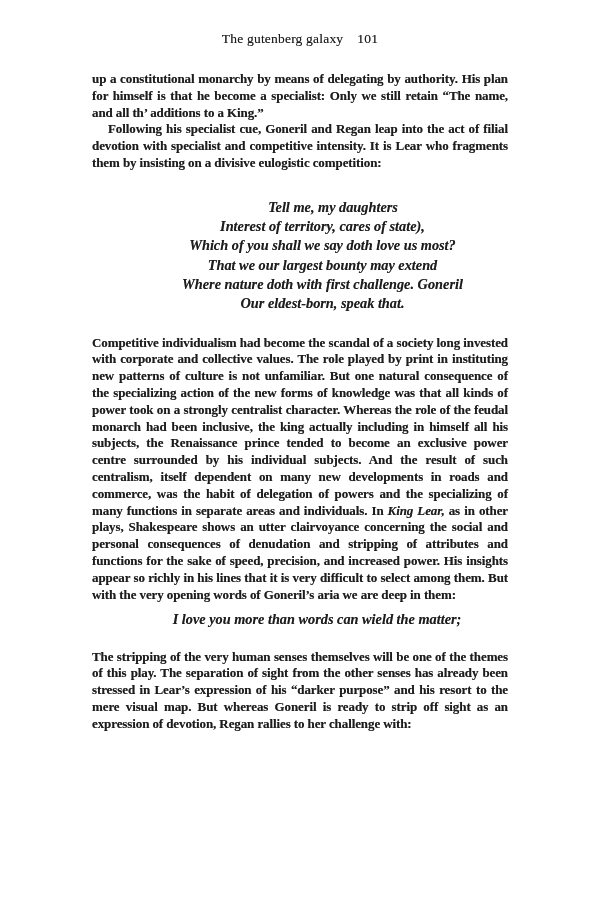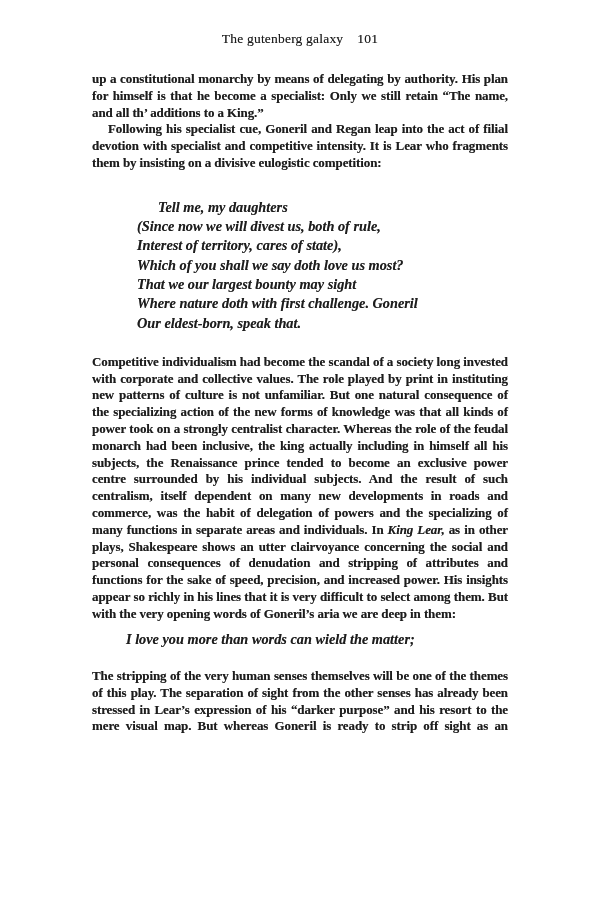--- a/index.html
+++ b/index.html
@@ -47,20 +47,21 @@
     font-style: italic;
     font-size: 14.3px;
     line-height: 19.3px;
     letter-spacing: 0;
     text-align: left;
     margin: 26px 0 21px 45px;
     text-shadow: 0 0 0.5px rgba(30,30,30,0.55);
   }
   .quote .qline {
     white-space: nowrap;
+    text-align: center;
   }
   .quote.quote1 .qline:first-child {
     padding-left: 21px;
   }
   .quote.quote2 {
     margin: 7px 0 19px 34px;
   }
 </style>
 </head>
 <body>
@@ -70,24 +71,23 @@
   <div class="running-head">
     <span>The gutenberg galaxy</span><span class="pgnum">101</span>
   </div>
 
   <div class="body-text">
     <p class="para">up a constitutional monarchy by means of delegating by authority. His plan for himself is that he become a specialist: Only we still retain “The name, and all th’ additions to a King.”</p>
     <p class="para indent">Following his specialist cue, Goneril and Regan leap into the act of filial devotion with specialist and competitive intensity. It is Lear who fragments them by insisting on a divisive eulogistic competition:</p>
 
     <div class="quote quote1">
         <div class="qline">Tell me, my daughters</div>
-        <div class="qline">(Since now we will divest us, both of rule,</div>
         <div class="qline">Interest of territory, cares of state),</div>
         <div class="qline">Which of you shall we say doth love us most?</div>
-        <div class="qline">That we our largest bounty may sight</div>
+        <div class="qline">That we our largest bounty may extend</div>
         <div class="qline">Where nature doth with first challenge. Goneril</div>
         <div class="qline">Our eldest-born, speak that.</div>
       </div>
 
     <p class="para">Competitive individualism had become the scandal of a society long invested with corporate and collective values. The role played by print in instituting new patterns of culture is not unfamiliar. But one natural consequence of the specializing action of the new forms of knowledge was that all kinds of power took on a strongly centralist character. Whereas the role of the feudal monarch had been inclusive, the king actually including in himself all his subjects, the Renaissance prince tended to become an exclusive power centre surrounded by his individual subjects. And the result of such centralism, itself dependent on many new developments in roads and commerce, was the habit of delegation of powers and the specializing of many functions in separate areas and individuals. In <i>King Lear,</i> as in other plays, Shakespeare shows an utter clairvoyance concerning the social and personal consequences of denudation and stripping of attributes and functions for the sake of speed, precision, and increased power. His insights appear so richly in his lines that it is very difficult to select among them. But with the very opening words of Goneril’s aria we are deep in them:</p>
 
     <div class="quote quote2">
         <div class="qline">I love you more than words can wield the matter;</div>
       </div>
 

